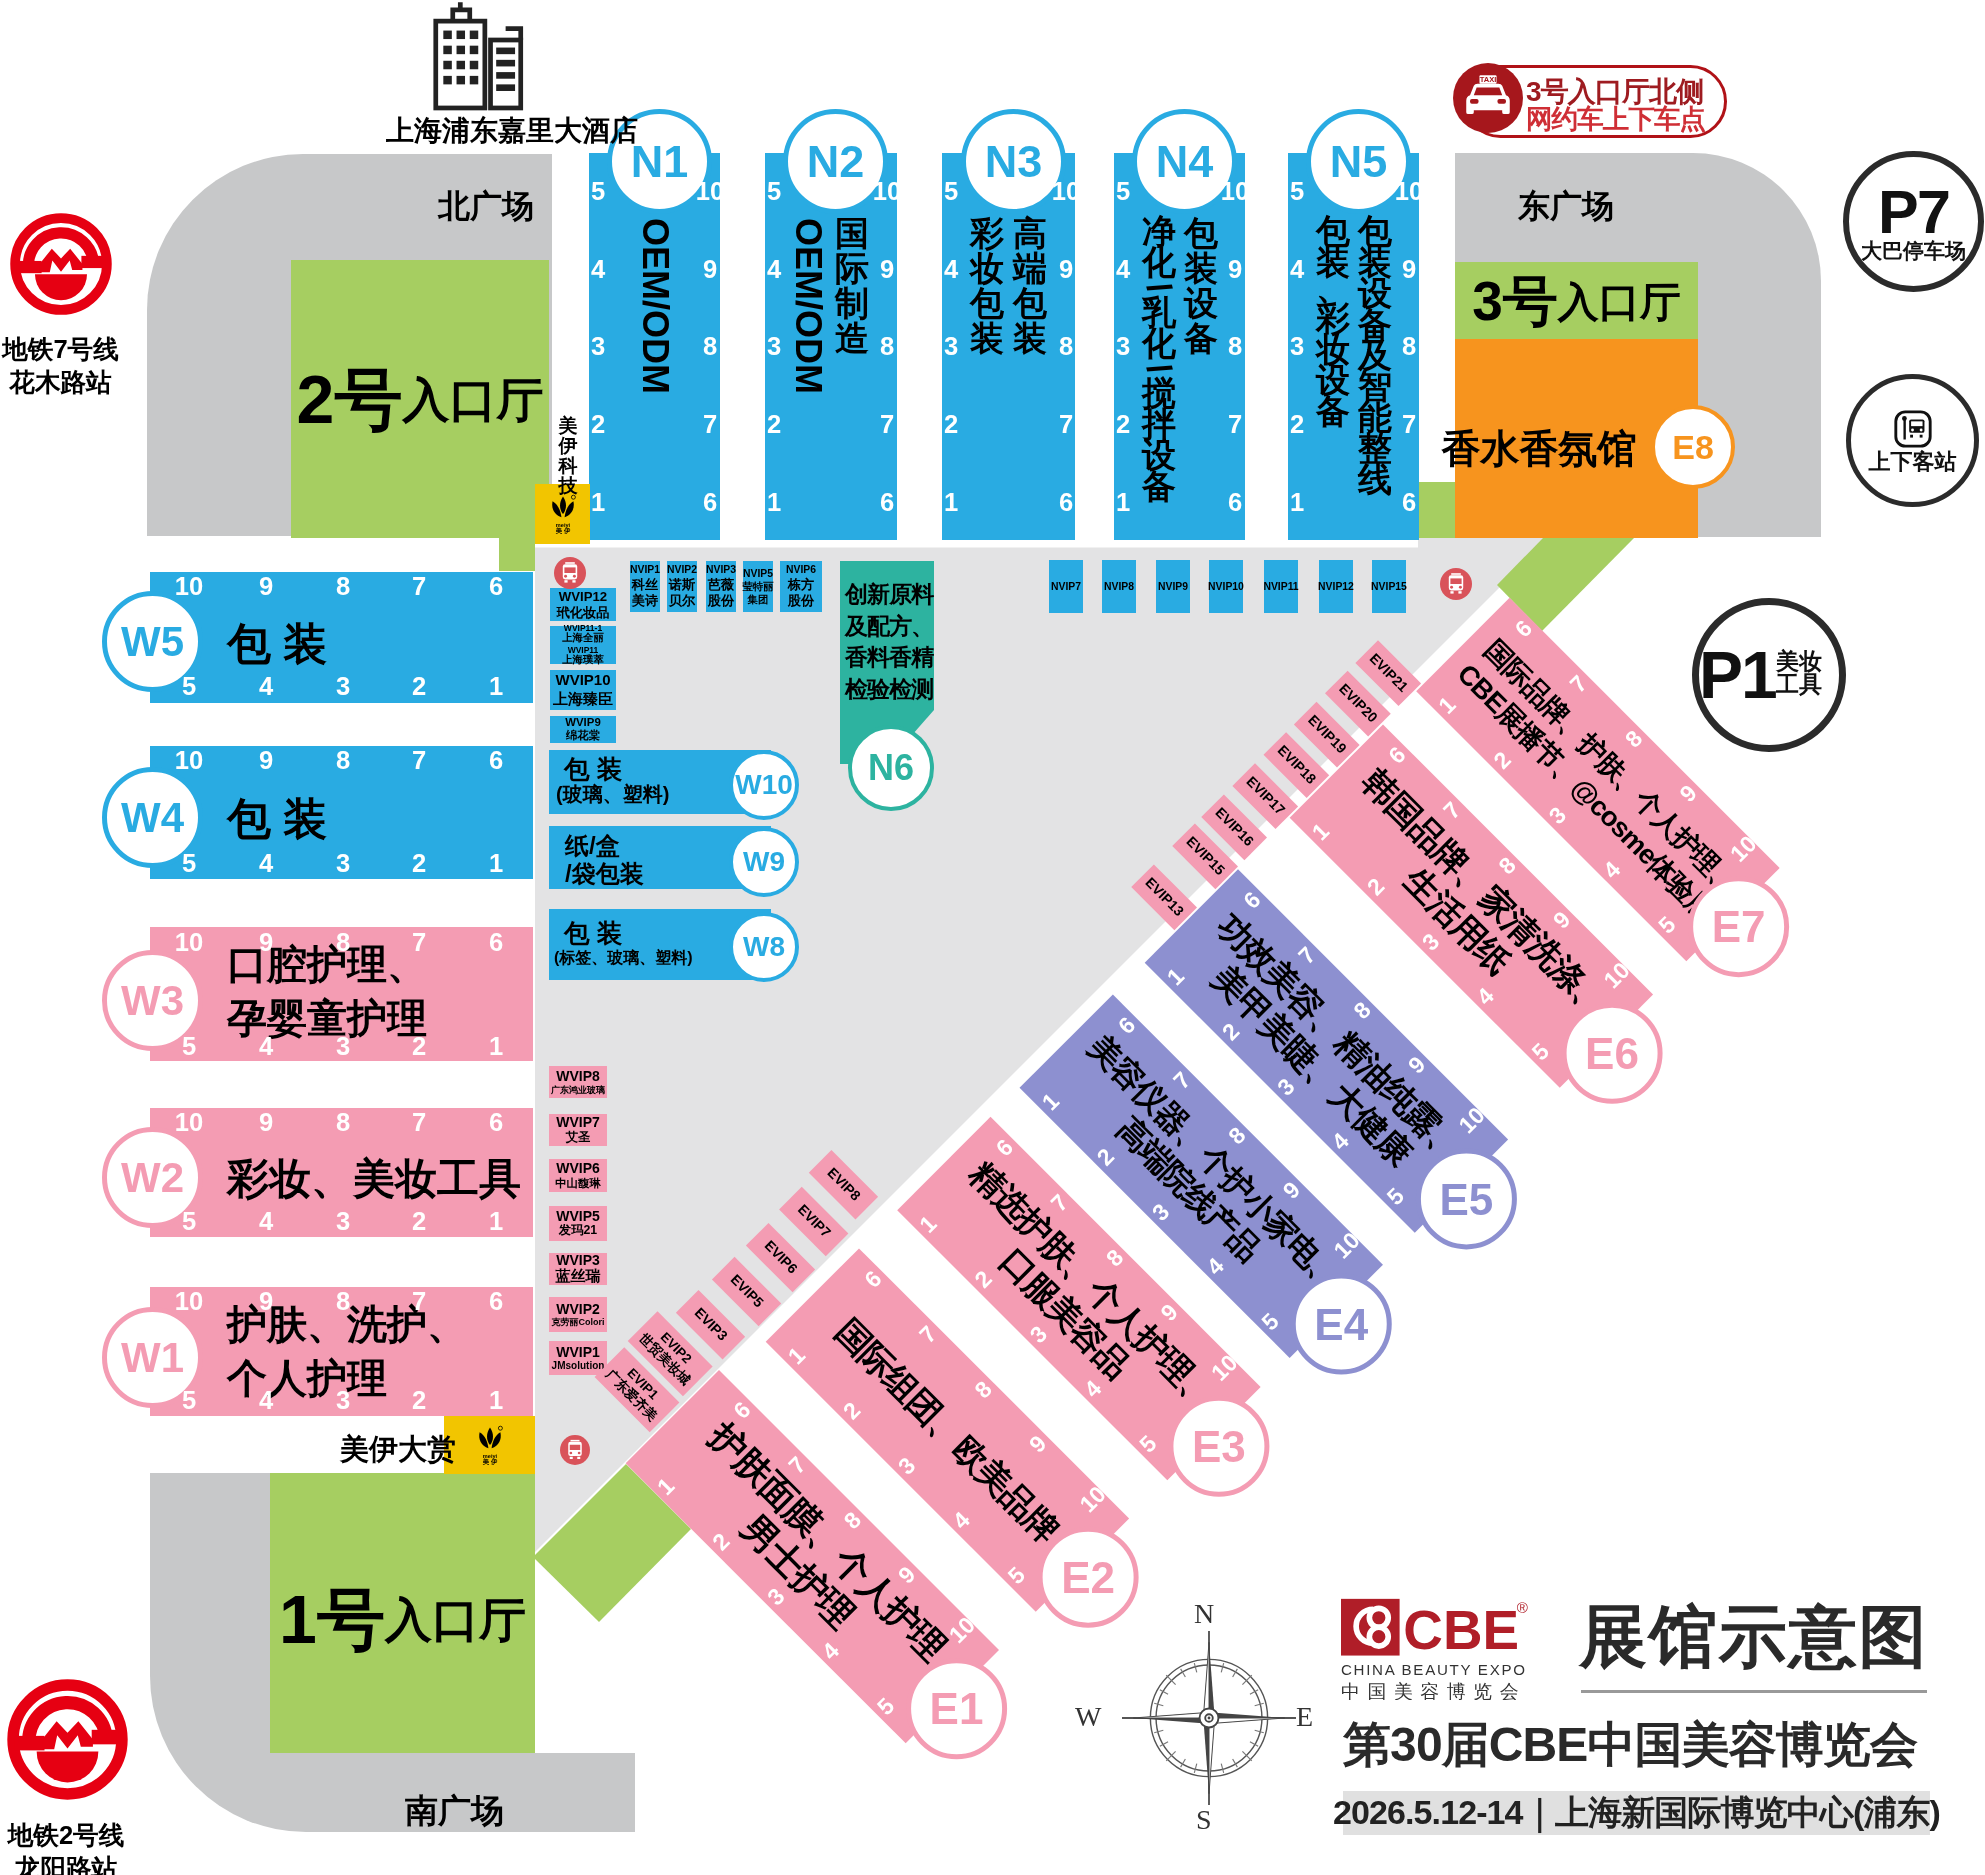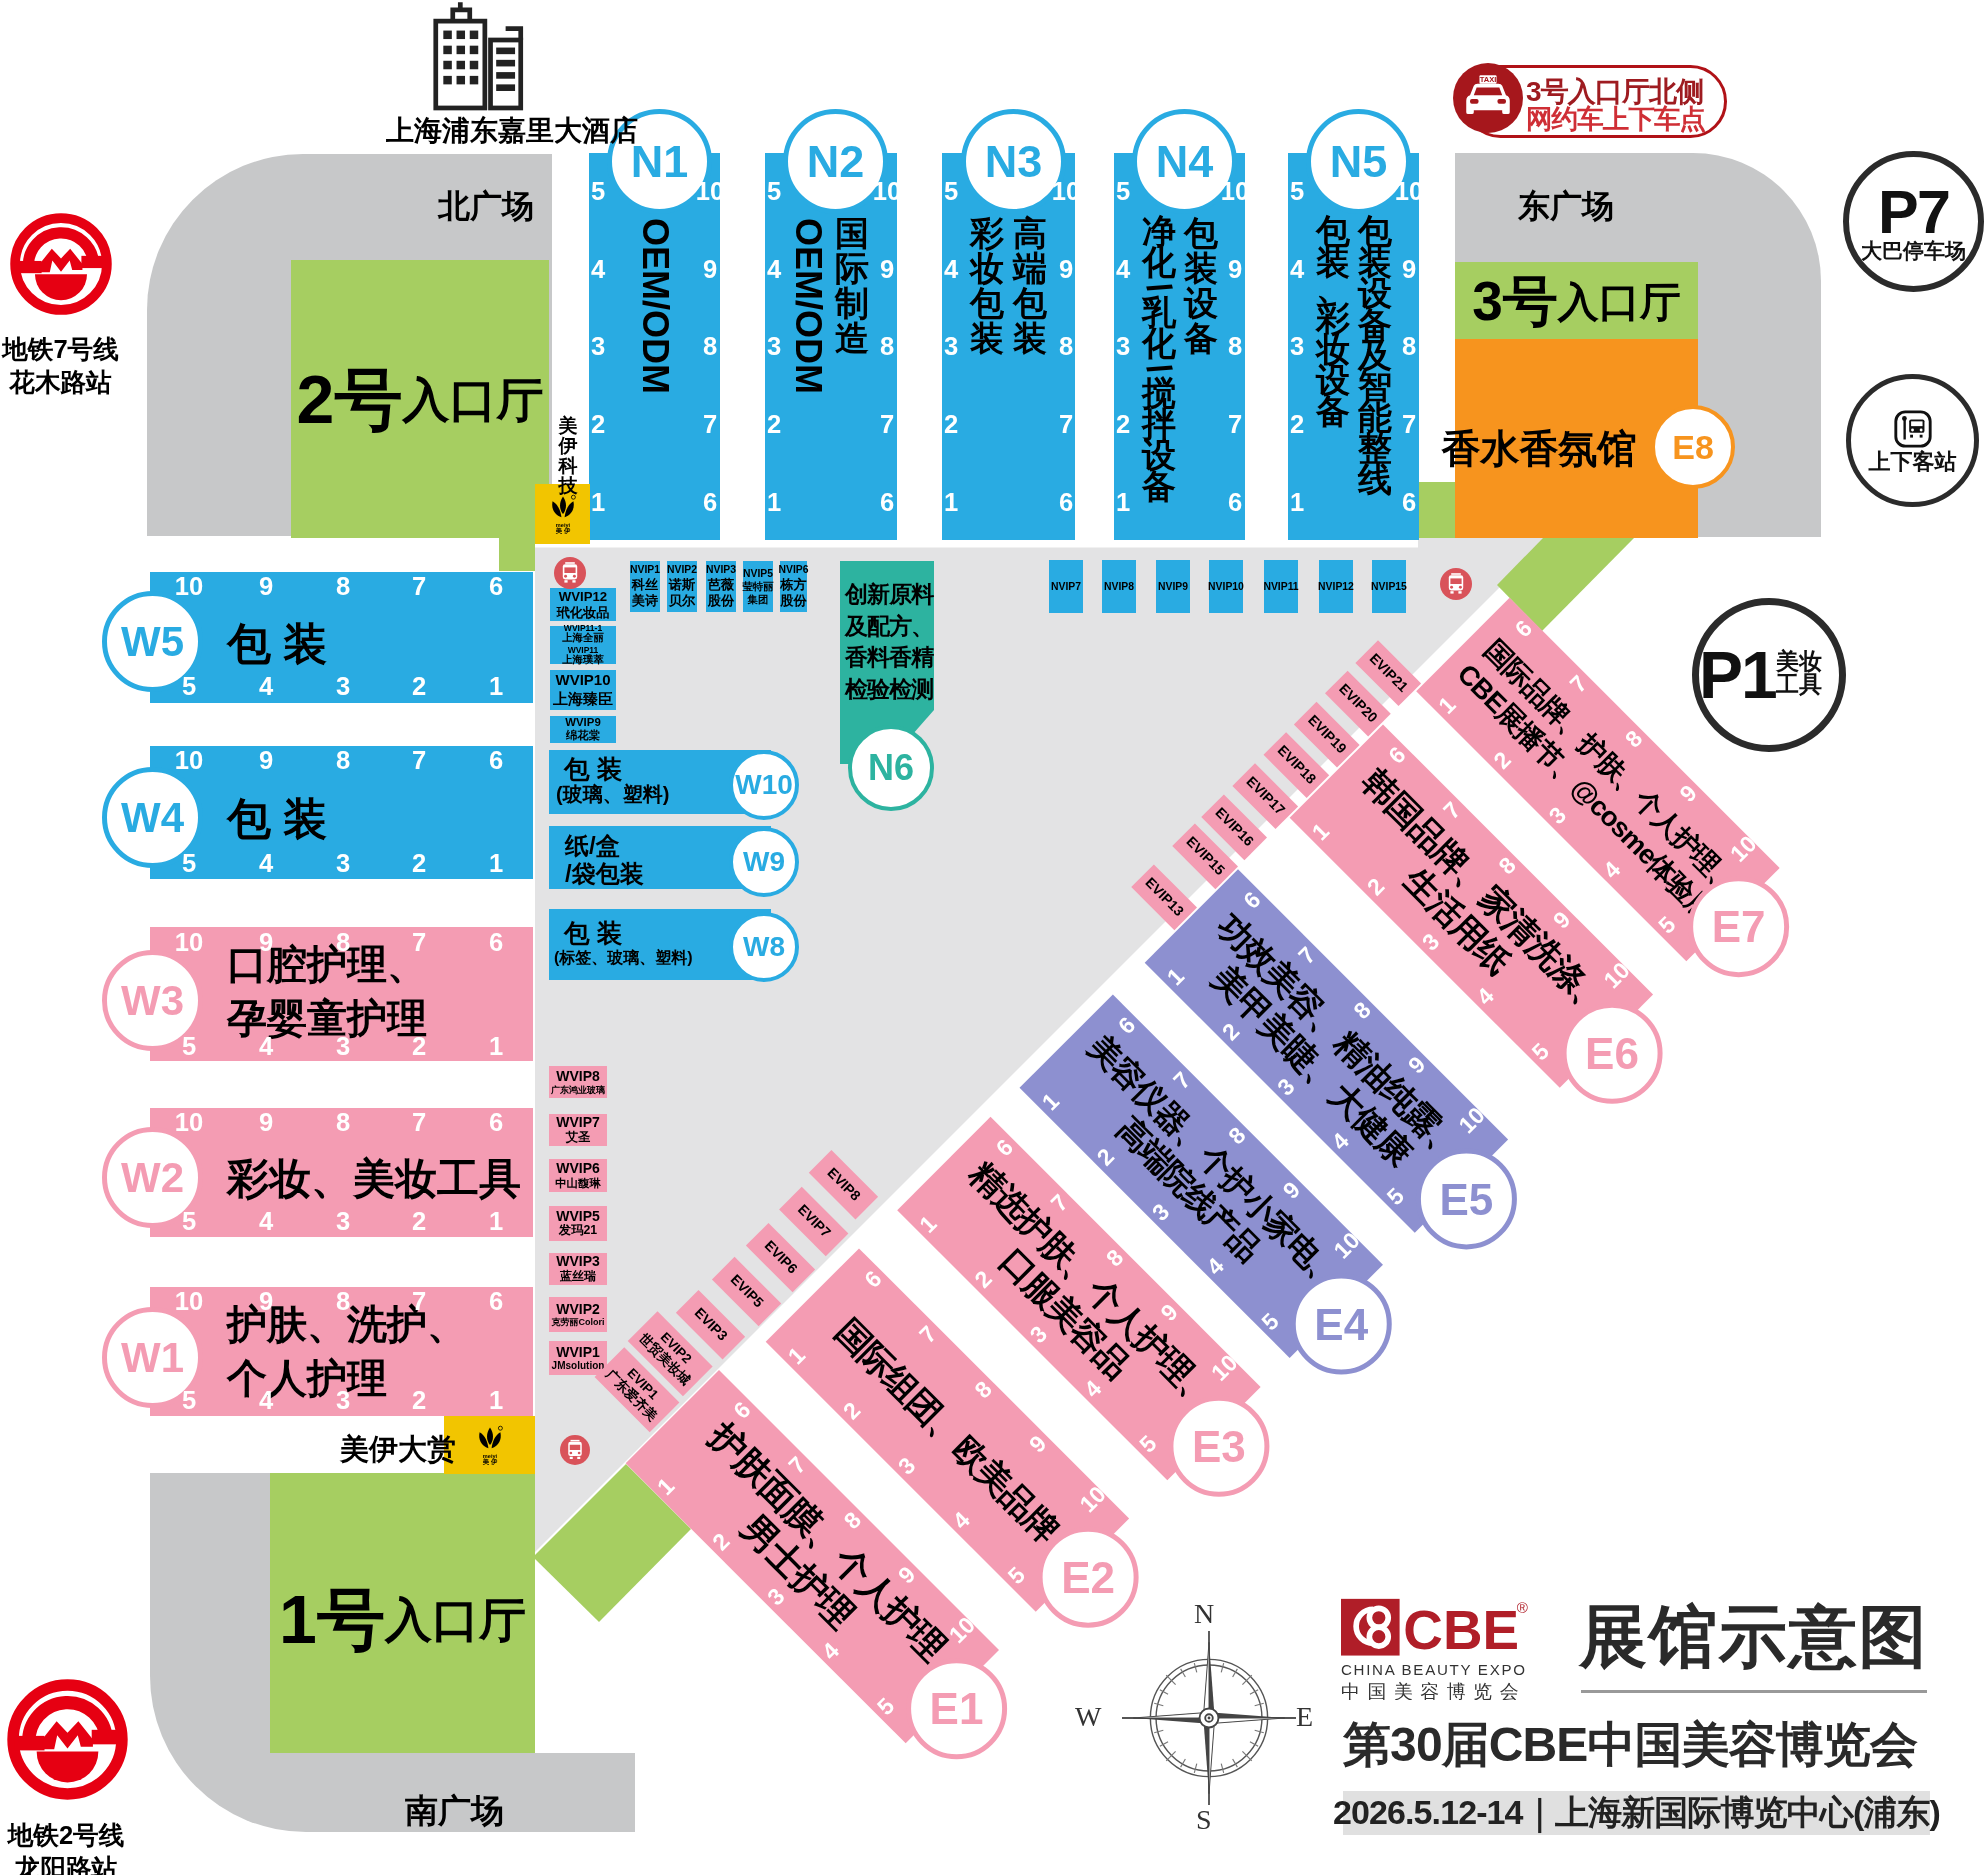--- a/index.html
+++ b/index.html
@@ -261,21 +261,21 @@
 <div class="smb" style="left:706px;top:561px;width:30px;height:51px;font-size:13.2px;line-height:1.2;">
     <span style="font-size:10.4px;">NVIP3</span>
     <span>芭薇</span>
     <span>股份</span>
   </div>
 <div class="smb" style="left:743px;top:561px;width:30px;height:51px;font-size:10.4px;line-height:1.25;">
     <span style="font-size:10.4px;">NVIP5</span>
     <span style="white-space:nowrap;">莹特丽</span>
     <span>集团</span>
   </div>
-<div class="smb" style="left:780px;top:561px;width:27px;height:51px;font-size:13.2px;line-height:1.2;">
+<div class="smb" style="left:780px;top:561px;width:42px;height:51px;font-size:13.2px;line-height:1.2;">
     <span style="font-size:10.4px;">NVIP6</span>
     <span>栋方</span>
     <span>股份</span>
   </div>
 <div class="smb" style="left:1049px;top:560px;width:34px;height:53px;font-size:10.4px;white-space:nowrap;">NVIP7</div>
 <div class="smb" style="left:1102px;top:560px;width:34px;height:53px;font-size:10.4px;white-space:nowrap;">NVIP8</div>
 <div class="smb" style="left:1156px;top:560px;width:34px;height:53px;font-size:10.4px;white-space:nowrap;">NVIP9</div>
 <div class="smb" style="left:1209px;top:560px;width:34px;height:53px;font-size:10.4px;white-space:nowrap;">NVIP10</div>
 <div class="smb" style="left:1264px;top:560px;width:34px;height:53px;font-size:10.4px;white-space:nowrap;">NVIP11</div>
 <div class="smb" style="left:1319px;top:560px;width:34px;height:53px;font-size:10.4px;white-space:nowrap;">NVIP12</div>
@@ -312,21 +312,21 @@
 <div class="smp" style="left:549px;top:1159px;width:58px;height:33px;font-size:14px;">
     <span>WVIP6</span>
     <span style="font-size:11.4px;">中山馥琳</span>
   </div>
 <div class="smp" style="left:549px;top:1206px;width:58px;height:35px;font-size:14px;">
     <span>WVIP5</span>
     <span style="font-size:12.3px;">发玛21</span>
   </div>
 <div class="smp" style="left:549px;top:1253px;width:58px;height:32px;font-size:14px;">
     <span>WVIP3</span>
-    <span style="font-size:12px;">蓝丝瑞</span>
+    <span style="font-size:15px;">蓝丝瑞</span>
   </div>
 <div class="smp" style="left:549px;top:1297px;width:58px;height:35px;font-size:14px;">
     <span>WVIP2</span>
     <span style="font-size:9px;white-space:nowrap;">克劳丽Colori</span>
   </div>
 <div class="smp" style="left:549px;top:1341px;width:58px;height:34px;font-size:14px;">
     <span>WVIP1</span>
     <span style="font-size:10px;white-space:nowrap;">JMsolution</span>
   </div>
 <div class="abs flexc" style="left:535px;top:484px;width:55px;height:60px;background:#f2c500;">

